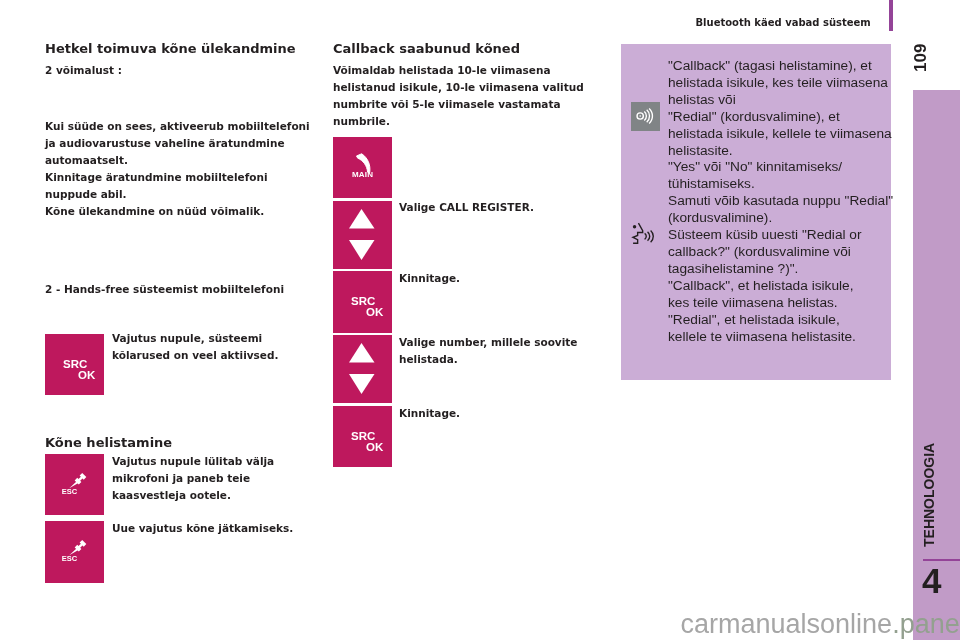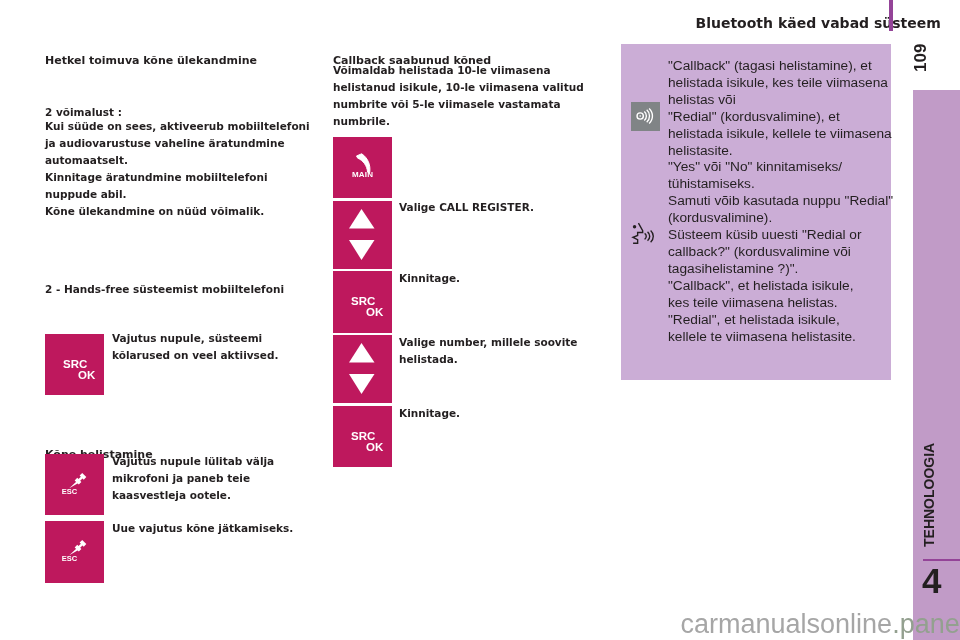--- a/index.html
+++ b/index.html
@@ -3,38 +3,38 @@
 <meta charset="utf-8">
 <style>
   html,body{margin:0;padding:0;}
   body{width:960px;height:640px;background:#ffffff;overflow:hidden;
        font-family:"Liberation Sans",sans-serif;color:#231f20;
        -webkit-font-smoothing:antialiased;}
   .page{position:absolute;left:0;top:0;width:960px;height:640px;background:#fff;}
 
   
   .hdr-title{position:absolute;left:681.5px;top:16px;font-family:"DejaVu Sans",sans-serif;
-    font-size:14px;font-weight:bold;color:#231f20;white-space:nowrap;line-height:14px;padding-left:14px;}
+    font-size:10px;font-weight:bold;color:#231f20;white-space:nowrap;line-height:14px;padding-left:14px;}
   .hdr-bar{position:absolute;left:889px;top:0px;width:4px;height:31px;background:#944498;}
 
   
   .side{position:absolute;left:913px;top:90px;width:47px;height:550px;background:#c19bc7;}
   .side-pagenum{position:absolute;left:912px;top:72px;font-family:"Liberation Sans",sans-serif;
     font-size:17px;font-weight:bold;color:#231f20;line-height:17px;white-space:nowrap;
     transform:rotate(-90deg);transform-origin:left top;}
   .side-label{position:absolute;font-family:"Liberation Sans",sans-serif;font-size:14px;
     font-weight:bold;color:#231f20;white-space:nowrap;line-height:16px;
     transform:rotate(-90deg);transform-origin:left top;}
   .side-rule{position:absolute;left:923px;top:558.5px;width:37px;height:2.2px;background:#944498;}
   .side-chapter{position:absolute;left:922px;top:563px;font-family:"Liberation Sans",sans-serif;
     font-size:35px;font-weight:bold;color:#231f20;line-height:35px;}
 
   
-  .h3{position:absolute;font-family:"DejaVu Sans",sans-serif;font-size:11px;font-weight:bold;
-      color:#231f20;line-height:17px;margin-top:12px;}
+  .h3{position:absolute;font-family:"DejaVu Sans",sans-serif;font-size:13px;font-weight:bold;
+      color:#231f20;line-height:17px;}
   .bodytxt{position:absolute;font-family:"DejaVu Sans",sans-serif;font-size:10.5px;font-weight:bold;
       color:#231f20;line-height:17px;}
 
   
   .tile{position:absolute;background:#be185d;}
   .tile svg,.tile span{position:absolute;}
   .tile-lbl{color:#fff;font-weight:bold;font-family:"Liberation Sans",sans-serif;}
 
   
   .note{position:absolute;left:621px;top:44px;width:270px;height:336px;background:#cbadd6;}
@@ -55,21 +55,21 @@
   <div class="hdr-title">Bluetooth käed vabad süsteem</div>
   <div class="hdr-bar"></div>
 
   <div class="side"></div>
   <div class="side-label" style="left:921px;top:547px;">TEHNOLOOGIA</div>
   <div class="side-rule"></div>
   <div class="side-chapter">4</div>
   <div class="side-pagenum">109</div>
 
   <div class="h3" style="left:45px;top:39.5px;width:300px;">Hetkel toimuva kõne ülekandmine</div>
-  <div class="bodytxt" style="left:45px;top:61.5px;width:300px;margin-top:42px;">2 võimalust :</div>
+  <div class="bodytxt" style="left:45px;top:61.5px;width:300px;">2 võimalust :</div>
   <div class="bodytxt" style="left:45px;top:94.5px;width:300px;white-space:pre-line;margin-top:23px;">Kui süüde on sees, aktiveerub mobiiltelefoni
 ja audiovarustuse vaheline äratundmine
 automaatselt.
 Kinnitage äratundmine mobiiltelefoni
 nuppude abil.
 Kõne ülekandmine on nüüd võimalik.</div>
   <div class="bodytxt" style="left:45px;top:281px;width:300px;">2 - Hands-free süsteemist mobiiltelefoni</div>
 
   <div class="tile" style="left:45px;top:334px;width:59px;height:61px;">
     <span class="tile-lbl" style="left:18px;top:23.5px;font-size:11.5px;">SRC</span>

